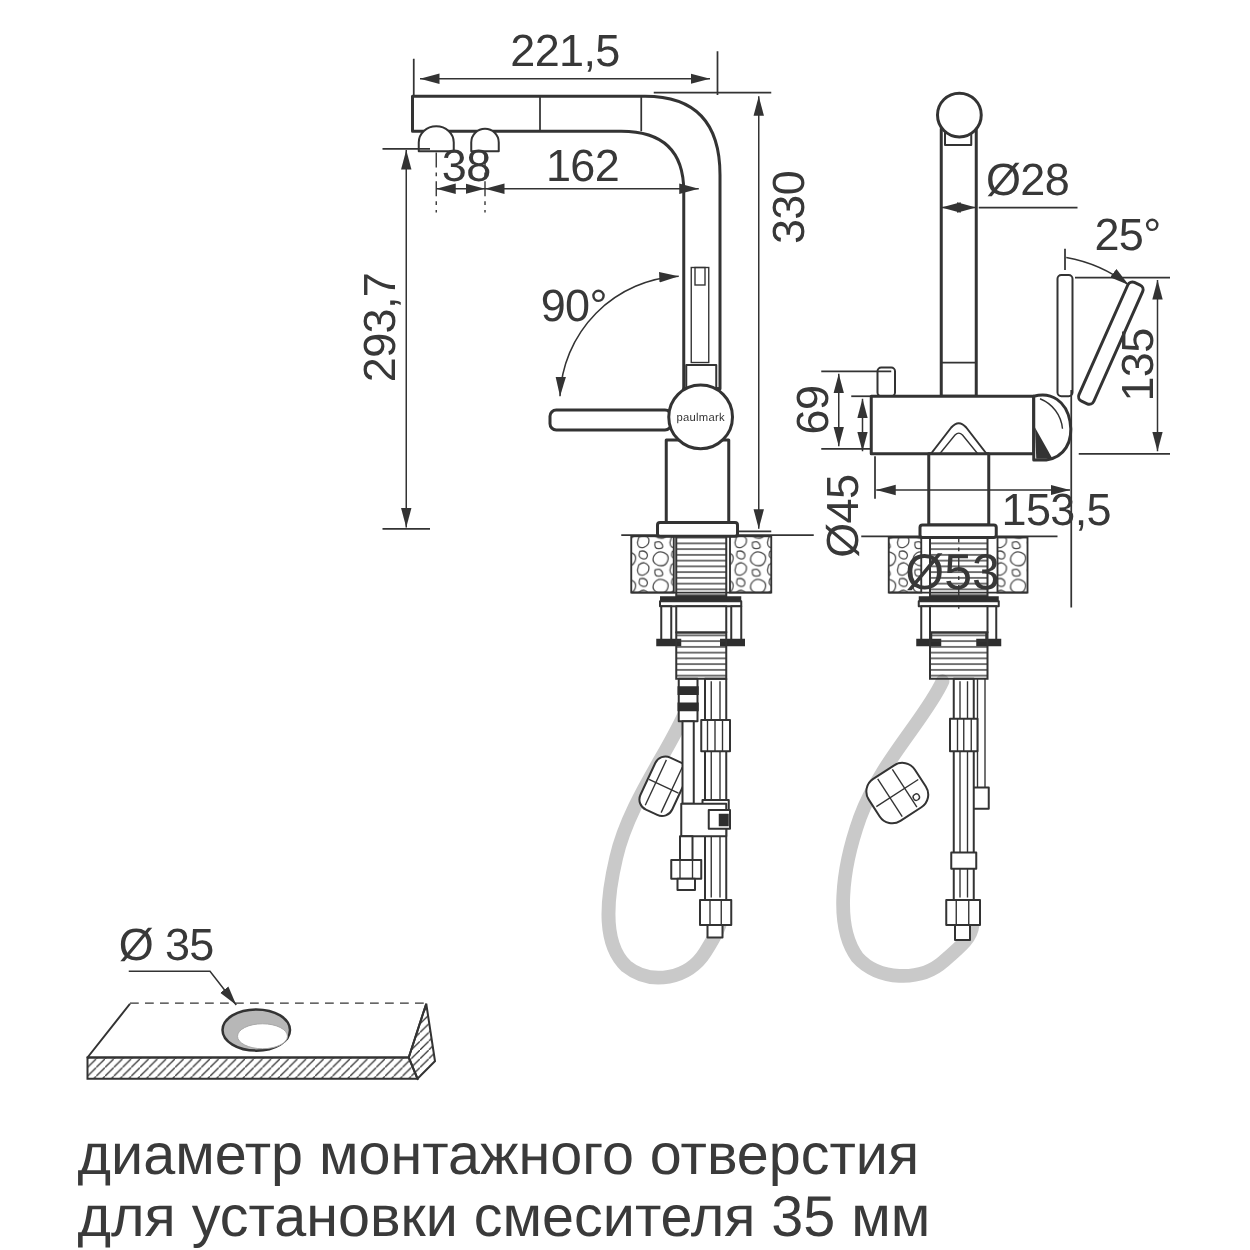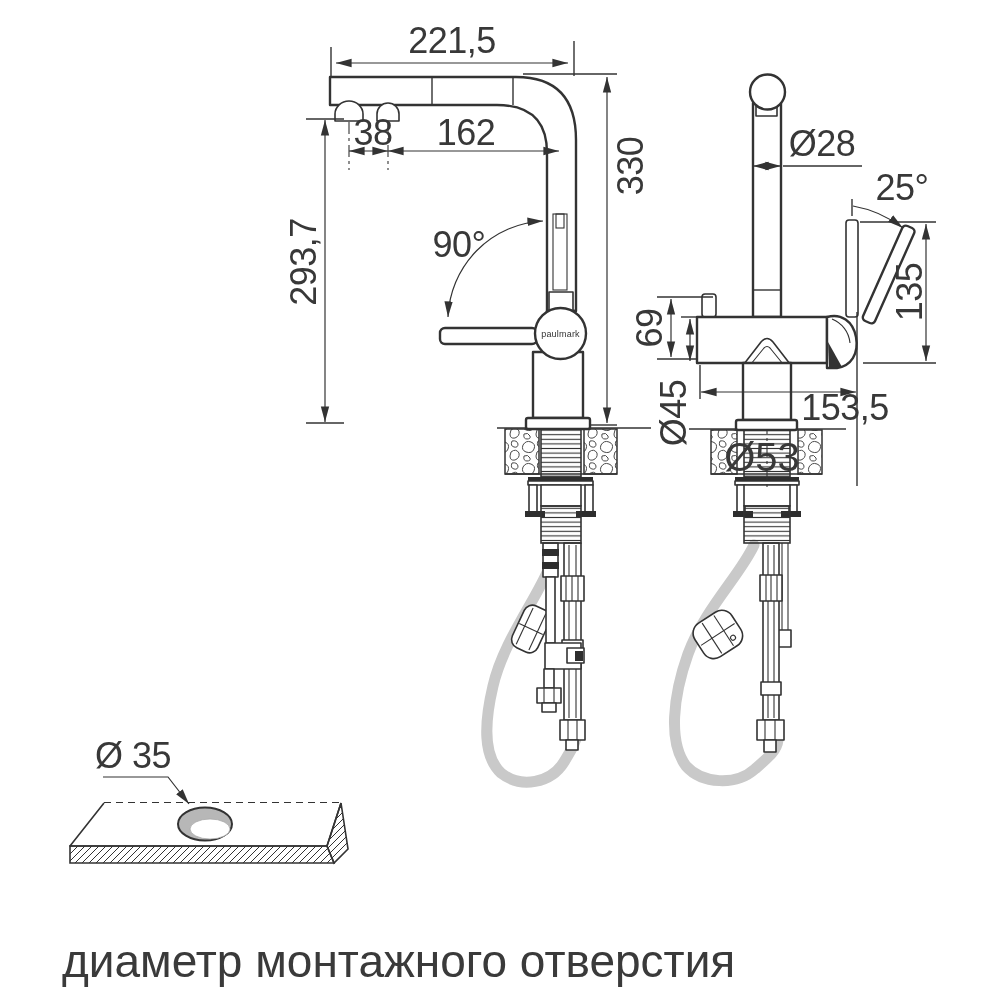--- a/index.html
+++ b/index.html
@@ -12,21 +12,21 @@
   .hair{stroke:#333333;stroke-width:1.1;fill:none;}
   .dim{stroke:#333333;stroke-width:1.2;fill:none;}
   .cl{stroke:#333333;stroke-width:1.1;stroke-dasharray:12 4 3 4;fill:none;}
   .dash{stroke:#333333;stroke-width:2;stroke-dasharray:7 5;fill:none;}
   .dark{fill:#2e2e2e;stroke:none;}
   .dimtext{font-size:36px;fill:#383838;letter-spacing:-0.5px;}
   .bigtext{font-size:40px;fill:#383838;}
   .logotext{font-size:9px;fill:#333;letter-spacing:.2px;}
   .hose{stroke:#c9c9c9;stroke-width:11;fill:none;stroke-linecap:round;}
   .caption{position:absolute;left:62px;top:898px;font-size:46px;line-height:50px;
-           color:#3a3a3a;white-space:nowrap;margin-top:38px;}
+           color:#3a3a3a;white-space:nowrap;}
 </style>
 </head>
 <body>
 
 <div class="stage">
 <svg width="1000" height="1000" viewBox="0 0 1000 1000">
   <defs>
     <marker id="arw" viewBox="0 0 12 8" refX="12" refY="4" markerWidth="13" markerHeight="9" orient="auto-start-reverse">
           <path d="M12,4 L0,0.8 L0,7.2 Z" fill="#333"></path>
         </marker>
@@ -250,14 +250,15 @@
     <path d="M70,846 L327,846 L334,863 L70,863 Z" fill="url(#hatch)" stroke="#333" stroke-width="1.6"></path>
     <ellipse cx="205" cy="824" rx="27" ry="16.5" fill="#b7b7b7" stroke="#333" stroke-width="2"></ellipse>
     <ellipse cx="210" cy="829" rx="20" ry="10" fill="#ffffff" stroke="#a8a8a8" stroke-width="0.8"></ellipse>
     <path class="dim" d="M103,777 H168 L189,804" marker-end="url(#arw)"></path>
     <text class="dimtext" x="133" y="768" text-anchor="middle">Ø 35</text>
   </g>
 </svg>
 
 <div class="caption">
   <div>диаметр монтажного отверстия</div>
+  <div>для установки смесителя 35 мм</div>
 </div>
 </div>
 
 </body></html>

